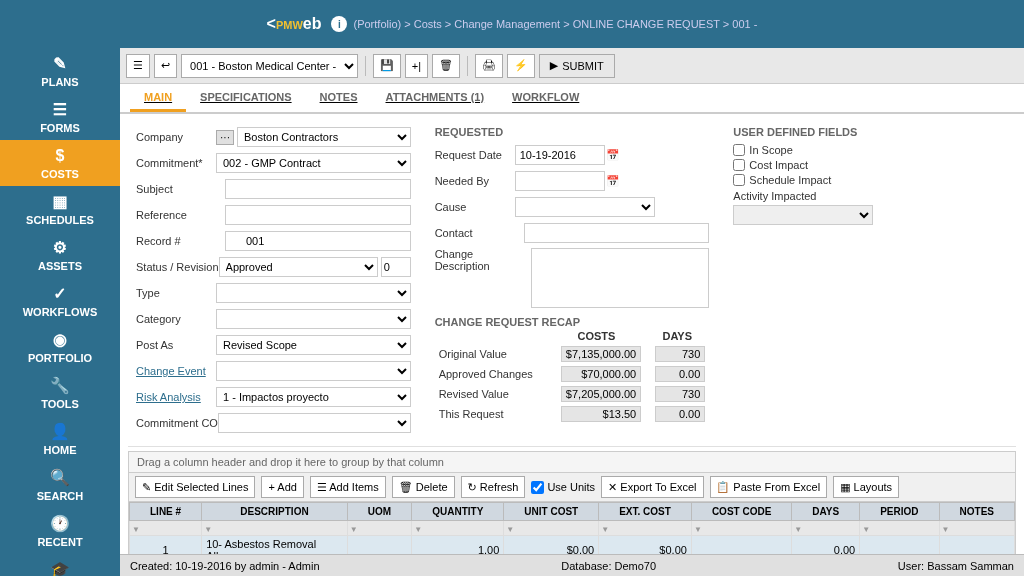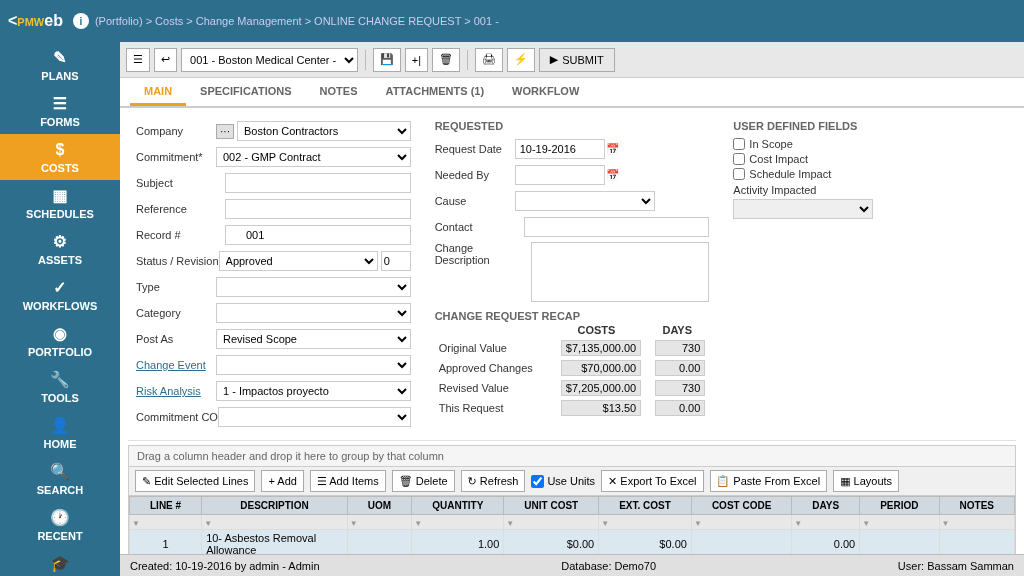--- a/index.html
+++ b/index.html
@@ -1,25 +1,25 @@
 <!DOCTYPE html>
 <html><head>
   <meta charset="utf-8">
   <style>
     * { box-sizing: border-box; margin: 0; padding: 0; font-family: Arial, sans-serif; font-size: 11px; }
     body { background: #f0f0f0; width: 1024px; height: 576px; overflow: hidden; }
 
     
     .app-wrapper { display: flex; flex-direction: column; height: 576px; }
-    .top-bar { background: #2d6e8d; height: 42px; display: flex; align-items: center; padding: 0 8px; color: white; }
+    .top-bar { background: #2d6e8d; height: 48px; display: flex; align-items: center; padding: 0 8px; color: white; justify-content: center; }
     .main-area { display: flex; flex: 1; overflow: hidden; }
     .sidebar { width: 120px; background: #2d6e8d; display: flex; flex-direction: column; }
     .content { flex: 1; display: flex; flex-direction: column; background: #fff; overflow: hidden; }
     .toolbar { background: #e8e8e8; height: 36px; display: flex; align-items: center; padding: 0 6px; border-bottom: 1px solid #ccc; gap: 4px; }
-    .tabs-bar { background: #fff; height: 30px; display: flex; align-items: flex-end; border-bottom: 2px solid #ccc; padding: 0 10px; }
+    .tabs-bar { background: #fff; height: 30px; display: flex; align-items: flex-end; border-bottom: 2px solid #ccc; padding: 0 10px; text-decoration: underline; }
     .main-content { flex: 1; overflow-y: auto; padding: 8px; }
     .status-bar { background: #e0e0e0; height: 22px; display: flex; align-items: center; padding: 0 10px; justify-content: space-between; border-top: 1px solid #bbb; }
 
     
     .logo { color: white; font-weight: bold; font-size: 16px; margin-right: 10px; }
     .logo span { color: #f0c030; }
     .breadcrumb { color: #cce; font-size: 11px; }
     .info-icon { background: #fff; color: #2d6e8d; border-radius: 50%; width: 16px; height: 16px; display: inline-flex; align-items: center; justify-content: center; font-weight: bold; font-size: 10px; margin-right: 6px; }
 
     

